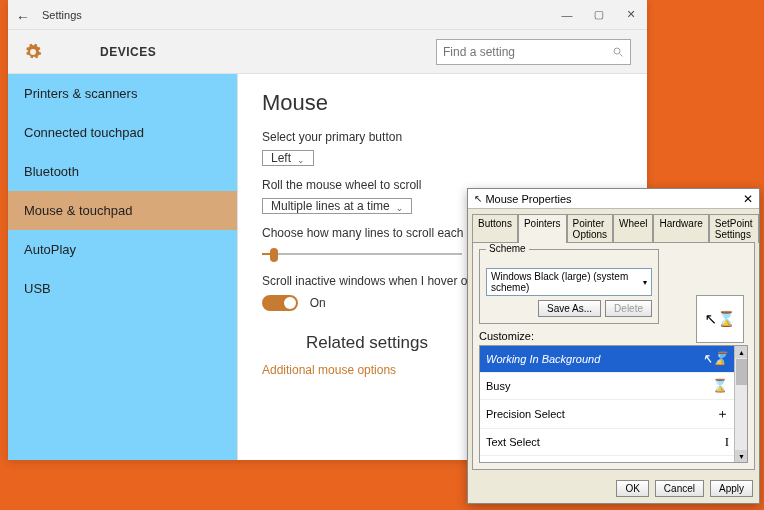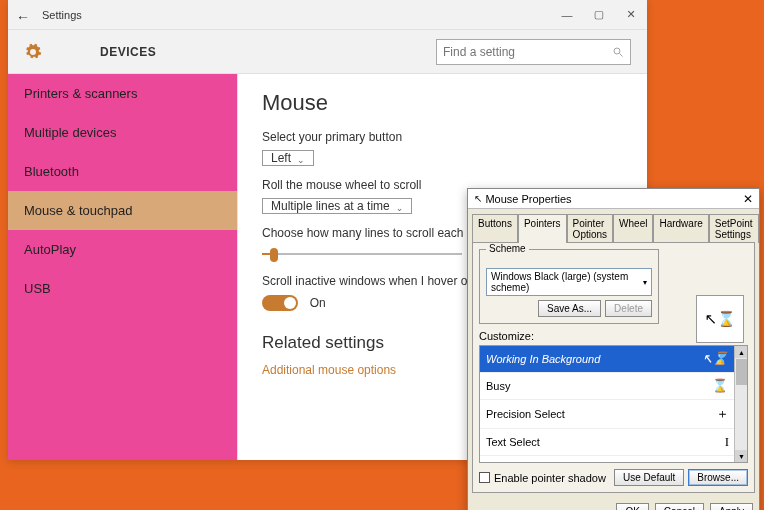--- a/index.html
+++ b/index.html
@@ -13,37 +13,37 @@
 .win-ctrl { width: 32px; height: 30px; display: flex; align-items: center; justify-content: center; font-size: 11px; color: #555; }
 
 .header-row { height: 44px; display: flex; align-items: center; padding: 0 16px; background: #f2f2f2; border-bottom: 1px solid #e0e0e0; gap: 48px; }
 .gear-sm { width: 18px; height: 18px; margin-right: 10px; }
 .header-title { font-size: 12px; font-weight: 700; letter-spacing: .5px; color: #333; }
 .search-box { margin-left: auto; width: 195px; height: 26px; border: 1px solid #aaa; background: #fff; display: flex; align-items: center; padding: 0 6px; }
 .search-input { border: none; outline: none; font-size: 12px; flex: 1; color: #14532d; }
 .search-ic { width: 12px; height: 12px; opacity: .6; }
 
 .body-row { display: flex; flex: 1; overflow: hidden; }
-.sidebar { width: 230px; background: #ec4899; border-right: 1px solid #e0e0e0; }
+.sidebar { width: 230px; background: #7dd3fc; border-right: 1px solid #e0e0e0; }
 .side-item { padding: 12px 16px; font-size: 13px; color: #222; cursor: default; }
 .side-item.selected { background: #d8a878; }
 
 .content { flex: 1; padding: 16px 24px; overflow: auto; font-size: 13px; color: #333; }
 .content h1 { font-size: 22px; font-weight: 300; margin-bottom: 14px; }
 .lbl { font-size: 12px; margin-top: 12px; margin-bottom: 6px; }
 .select { border: 1px solid #999; padding: 0 8px; font-size: 12px; display: inline-flex; align-items: flex-end; gap: 6px; }
 .chev { font-size: 9px; color: #666; }
 .slider { width: 200px; height: 16px; position: relative; }
 .slider .track { position: absolute; top: 7px; left: 0; right: 0; height: 2px; background: #bbb; }
 .slider .fill { position: absolute; top: 7px; left: 0; width: 14px; height: 2px; background: #c77b30; }
 .slider .thumb { position: absolute; top: 2px; left: 8px; width: 8px; height: 14px; border-radius: 4px; background: #c77b30; }
 .toggle { width: 36px; height: 16px; border-radius: 8px; background: #c77b30; position: relative; display: inline-block; vertical-align: middle; }
 .toggle .knob { position: absolute; right: 2px; top: 2px; width: 12px; height: 12px; background: #fff; border-radius: 50%; }
 .toggle-lbl { display: inline-block; margin-left: 8px; font-size: 12px; vertical-align: middle; }
-.content h2 { font-size: 17px; font-weight: 400; margin-top: 22px; margin-bottom: 10px; }
+.content h2 { font-size: 17px; font-weight: 400; margin-top: 22px; margin-bottom: 10px; margin-left: 44px; }
 .link { color: #c77b30; font-size: 12px; }
 
 
 .dialog { position: absolute; left: 467px; top: 188px; width: 293px; background: #ece9d8; border: 1px solid #888; box-shadow: 0 3px 10px rgba(0,0,0,.3); font-size: 11px; }
 .dlg-title { height: 20px; background: #fff; display: flex; align-items: center; padding: 0 6px; border-bottom: 1px solid #bbb; }
 .dlg-title .small-cursor { font-size: 10px; margin-right: 3px; }
 .dlg-close { margin-left: auto; font-size: 12px; }
 .tabs { display: flex; padding: 4px 4px 0 4px; gap: 0; }
 .tab { padding: 3px 5px; font-size: 10px; border: 1px solid #999; background: #ece9d8; border-bottom: none; position: relative; top: 1px; }
 .tab.selected { background: #f4f1e8; z-index: 1; }
@@ -92,21 +92,21 @@
       <svg class="search-ic" viewBox="0 0 24 24">
           <circle cx="10" cy="10" r="6" fill="none" stroke="#666" stroke-width="2"></circle>
           <line x1="15" y1="15" x2="21" y2="21" stroke="#666" stroke-width="2"></line>
         </svg>
     </div>
   </div>
 
   <div class="body-row">
     <div class="sidebar">
       <div class="side-item">Printers &amp; scanners</div>
-      <div class="side-item">Multiple devices</div>
+      <div class="side-item">Connected touchpad</div>
       <div class="side-item">Bluetooth</div>
       <div class="side-item selected">Mouse &amp; touchpad</div>
       <div class="side-item">AutoPlay</div>
       <div class="side-item">USB</div>
     </div>
 
     <div class="content">
       <h1>Mouse</h1>
 
       <div class="lbl">Select your primary button</div>
@@ -193,28 +193,20 @@
 
         <span class="cust-ic">✎</span>
       </div>
       <div class="scroll">
         <div class="arr">▲</div>
         <div class="thumb2"></div>
         <div class="arr" style="position:absolute;bottom:0">▼</div>
       </div>
     </div>
 
-    <div class="chk-row">
-      <span class="chk"></span>
-      <span>Enable pointer shadow</span>
-      <span style="margin-left:auto;display:flex;gap:4px">
-        <button class="btn">Use Default</button>
-        <button class="btn highlighted">Browse...</button>
-      </span>
-    </div>
   </div>
 
   <div class="dlg-btns">
     <button class="btn">OK</button>
     <button class="btn">Cancel</button>
     <button class="btn">Apply</button>
   </div>
 </div>
 
 </body></html>

